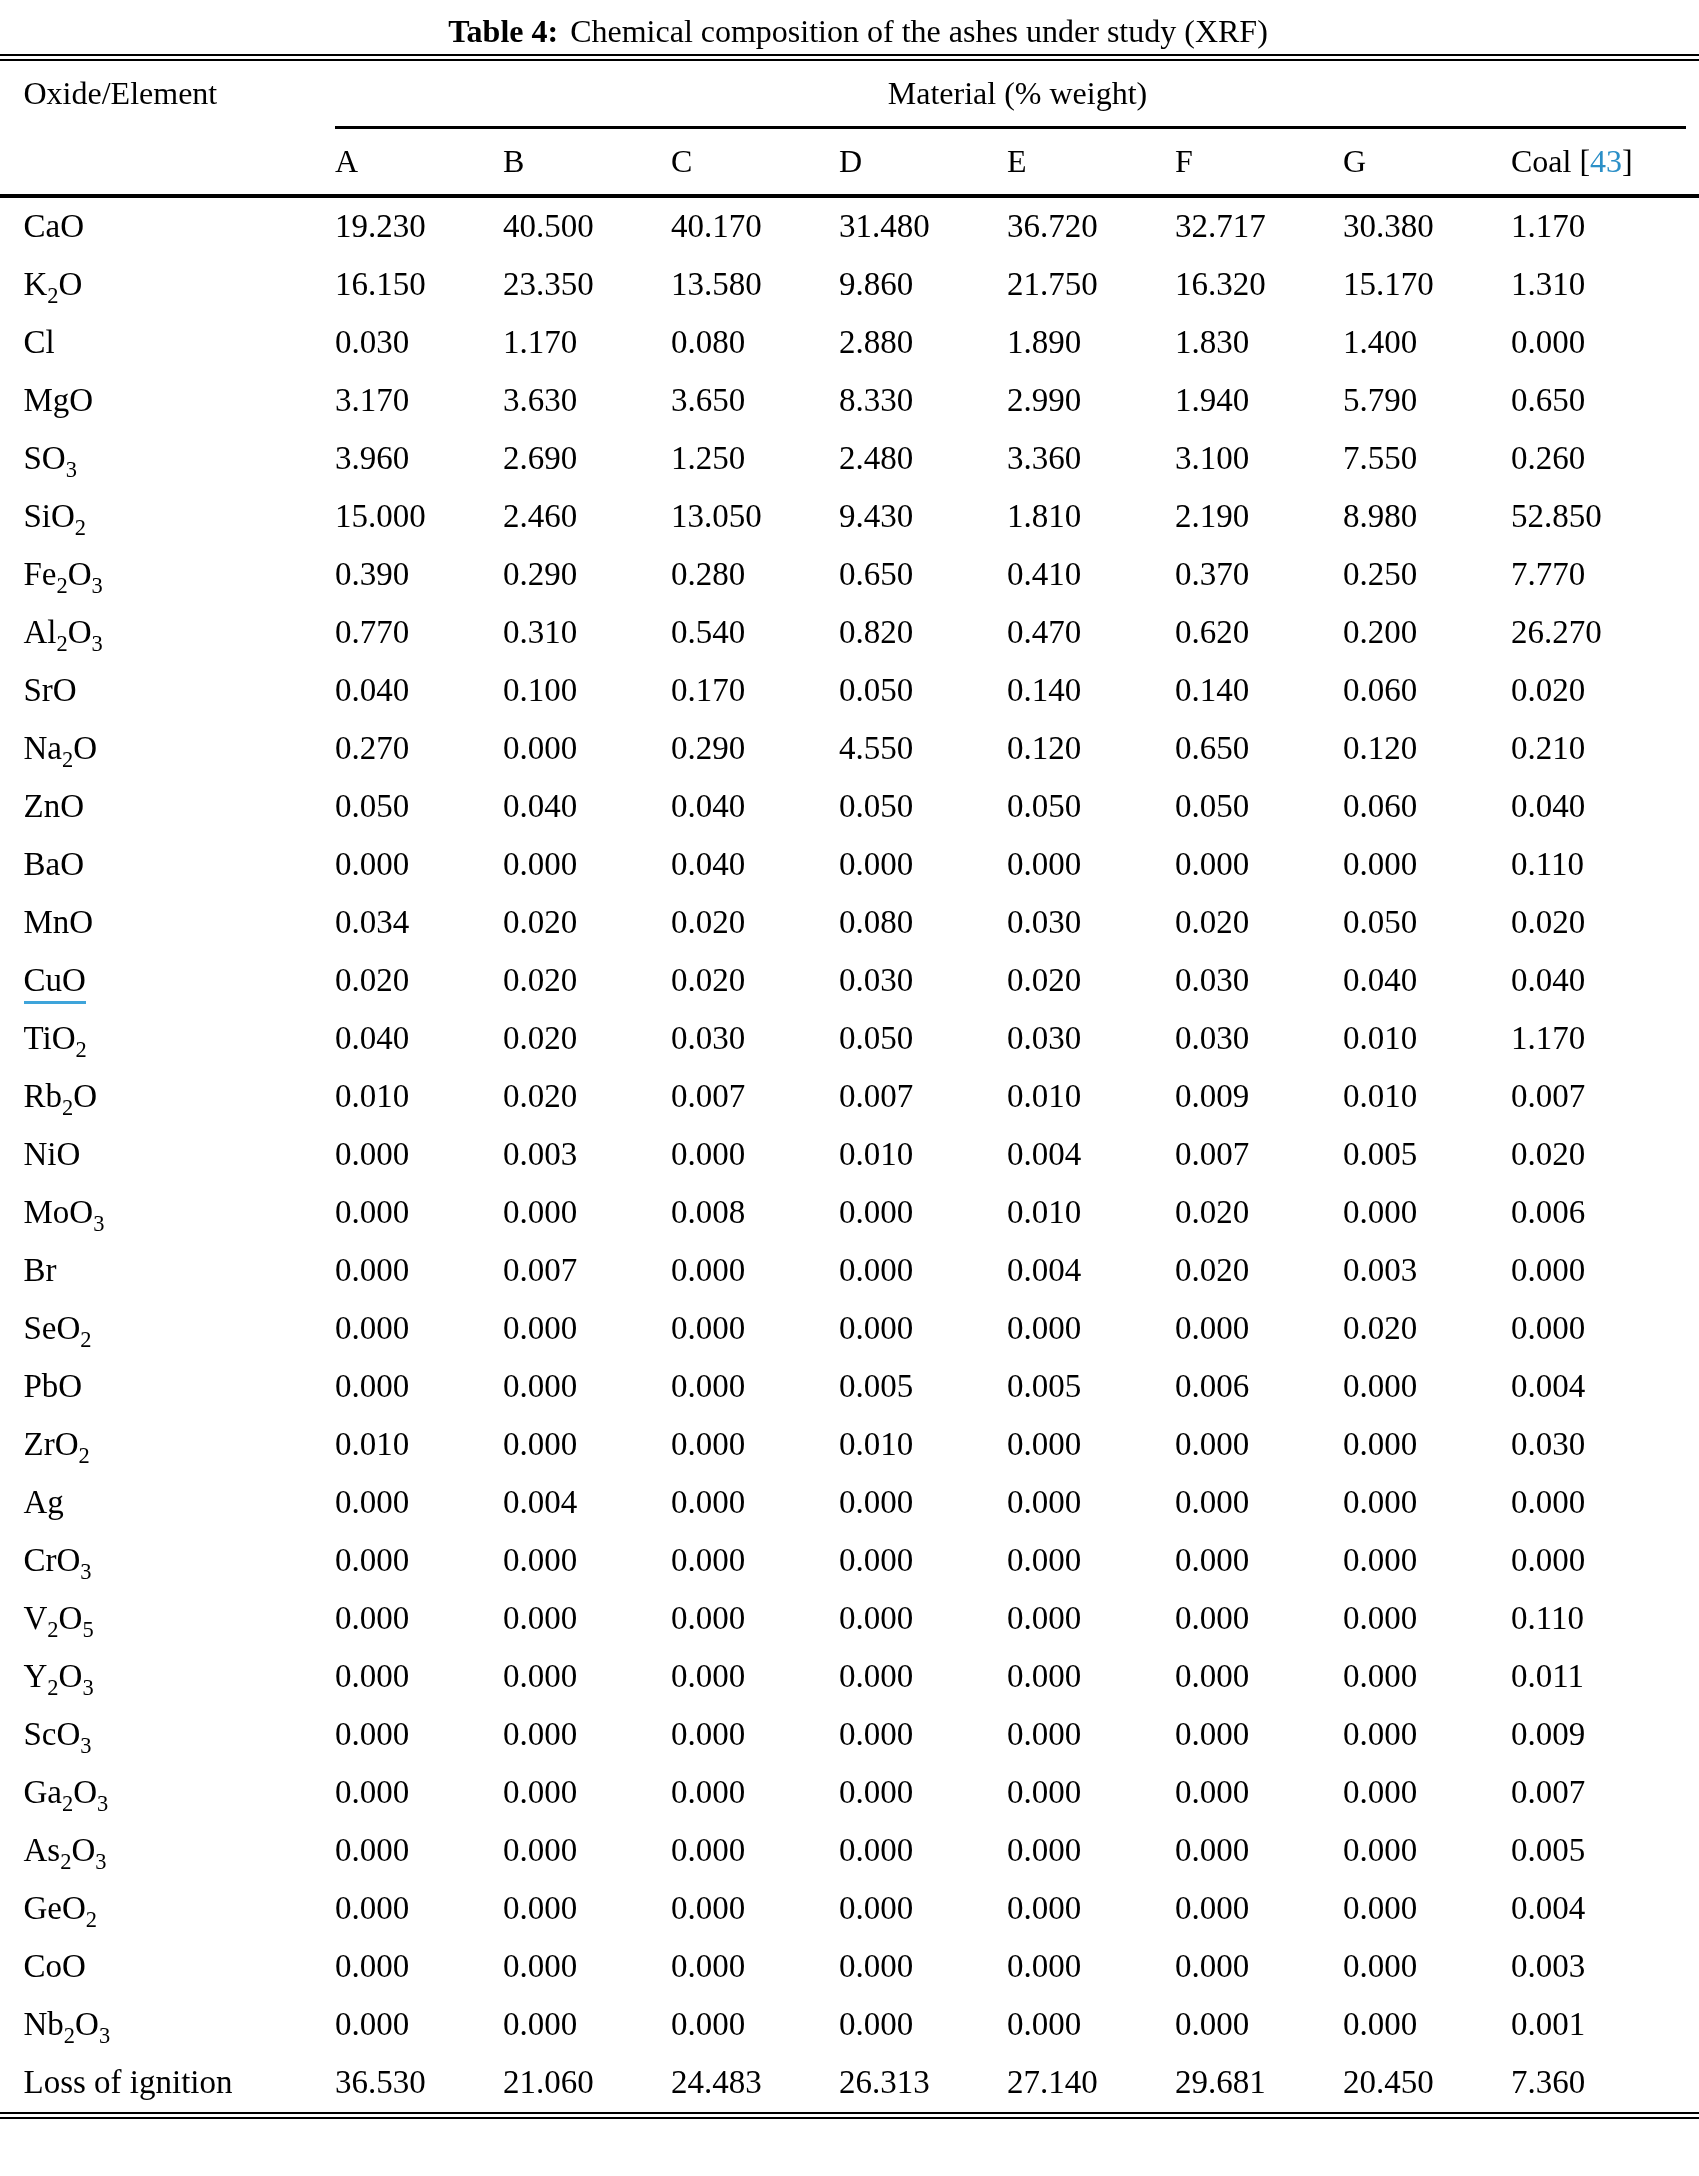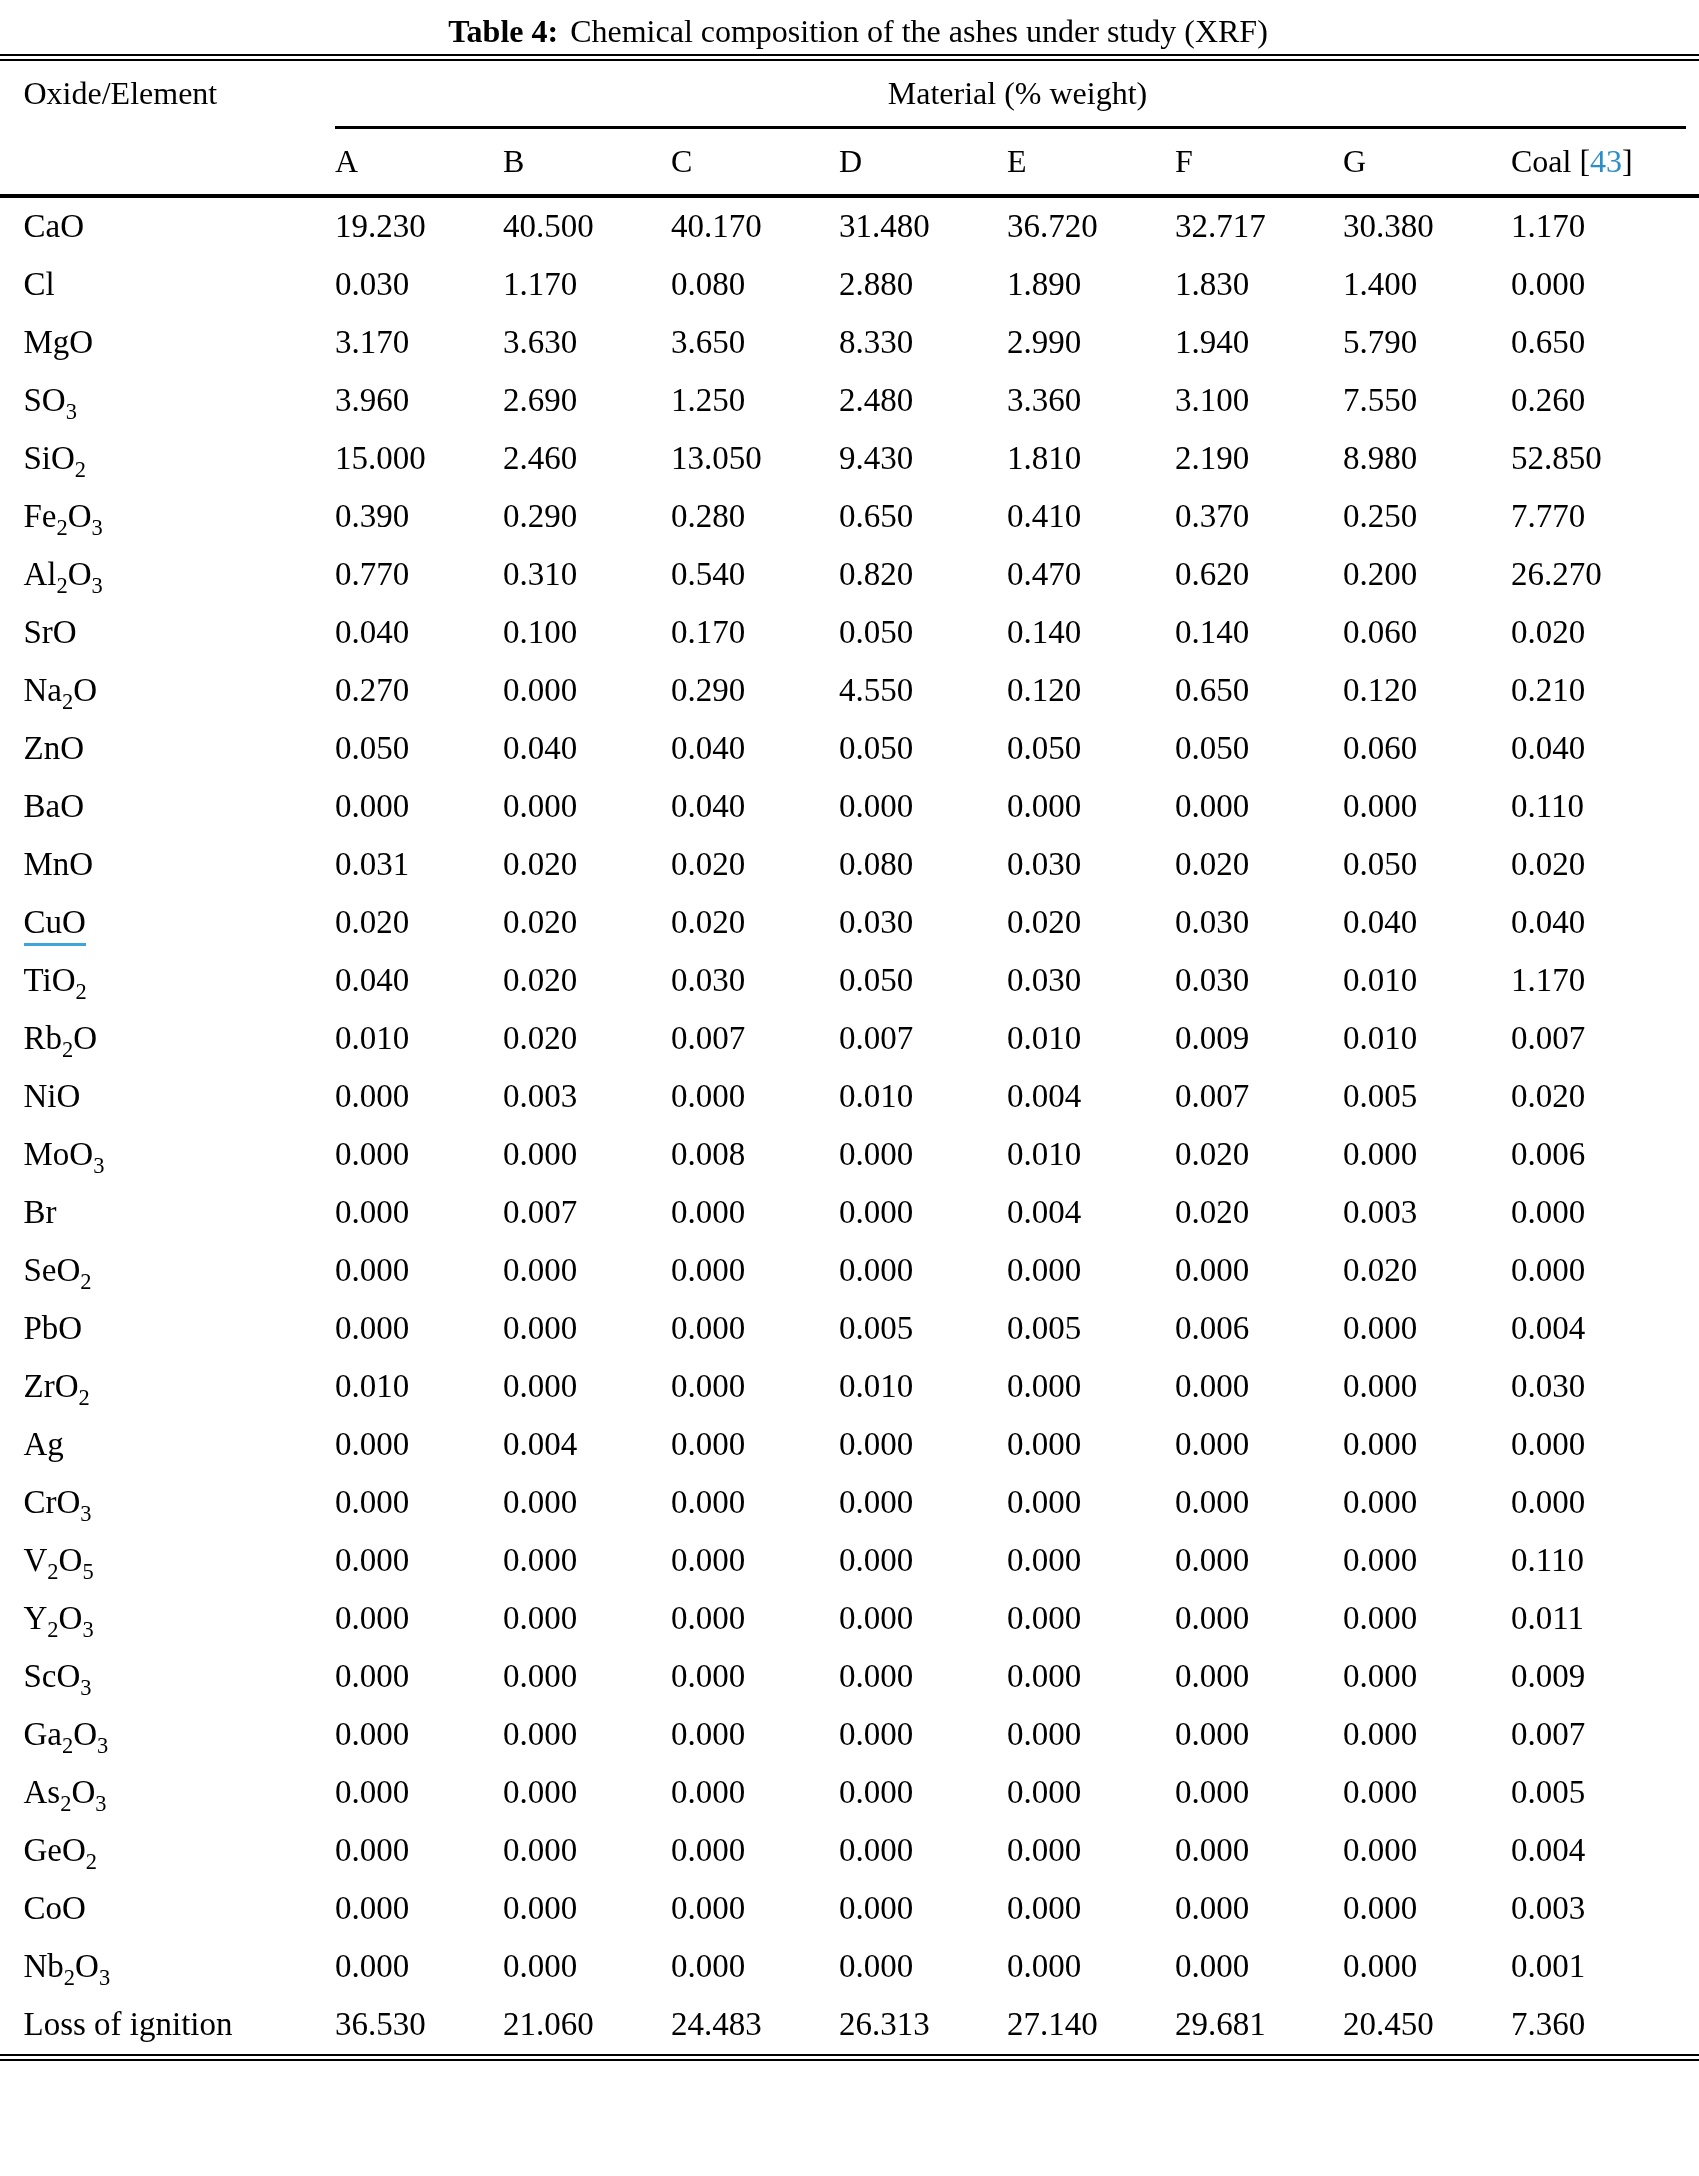--- a/index.html
+++ b/index.html
@@ -98,20 +98,31 @@
     <div class="td">19.230</div>
     <div class="td">40.500</div>
     <div class="td">40.170</div>
     <div class="td">31.480</div>
     <div class="td">36.720</div>
     <div class="td">32.717</div>
     <div class="td">30.380</div>
     <div class="td">1.170</div>
   </div>
 
+  <div class="tr">
+    <div class="td label"><span class="formula">K<sub>2</sub>O</span></div>
+    <div class="td">16.150</div>
+    <div class="td">23.350</div>
+    <div class="td">13.580</div>
+    <div class="td">9.860</div>
+    <div class="td">21.750</div>
+    <div class="td">16.320</div>
+    <div class="td">15.170</div>
+    <div class="td">1.310</div>
+  </div>
 
   <div class="tr">
     <div class="td label"><span class="formula">Cl</span></div>
     <div class="td">0.030</div>
     <div class="td">1.170</div>
     <div class="td">0.080</div>
     <div class="td">2.880</div>
     <div class="td">1.890</div>
     <div class="td">1.830</div>
     <div class="td">1.400</div>
@@ -222,21 +233,21 @@
     <div class="td">0.040</div>
     <div class="td">0.000</div>
     <div class="td">0.000</div>
     <div class="td">0.000</div>
     <div class="td">0.000</div>
     <div class="td">0.110</div>
   </div>
 
   <div class="tr">
     <div class="td label"><span class="formula">MnO</span></div>
-    <div class="td">0.031</div>
+    <div class="td">0.034</div>
     <div class="td">0.020</div>
     <div class="td">0.020</div>
     <div class="td">0.080</div>
     <div class="td">0.030</div>
     <div class="td">0.020</div>
     <div class="td">0.050</div>
     <div class="td">0.020</div>
   </div>
 
   <div class="tr">

